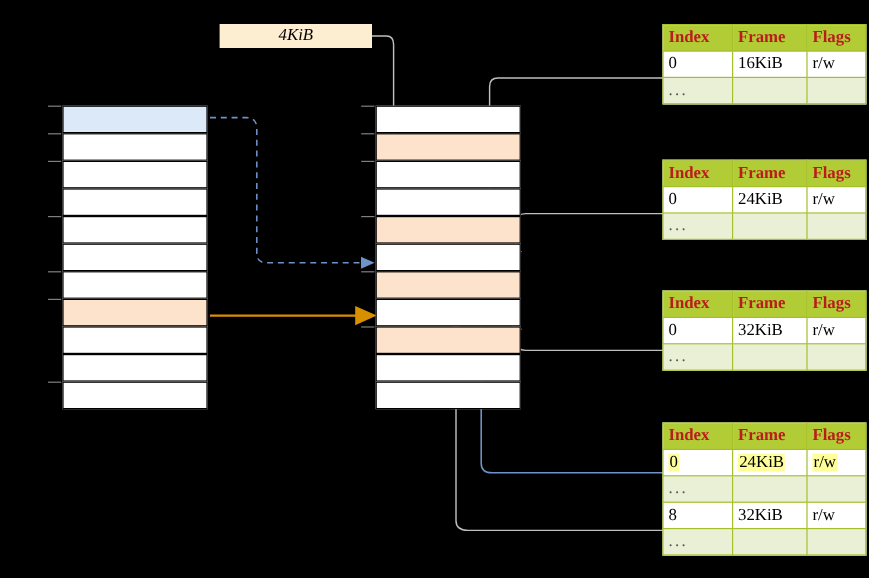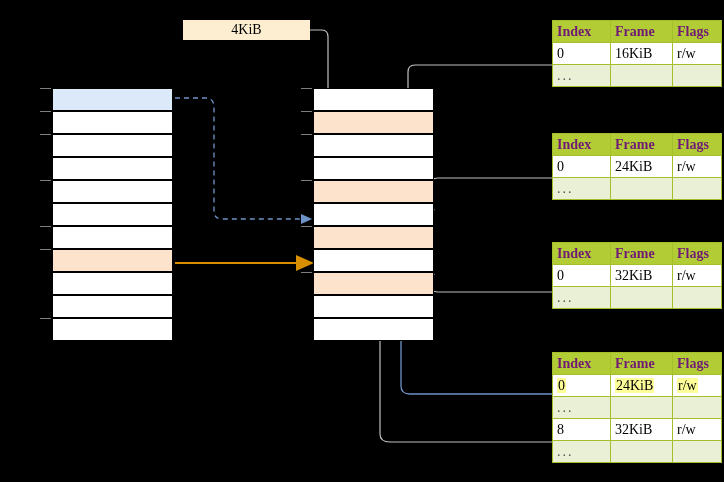--- a/index.html
+++ b/index.html
@@ -19,21 +19,21 @@
   
   .kib-label{position:absolute;background:#fdeed2;color:#000;
     font-size:14px;line-height:20px;text-align:center;}
 
   
   .ptable{position:absolute;border:1px solid #a4bf2a;border-collapse:collapse;
     table-layout:fixed;background:#fff;}
   .ptable td,.ptable th{border:1px solid #a4bf2a;font-size:14px;
     padding:1px 4px;height:22px;box-sizing:border-box;text-align:left;
     font-weight:normal;color:#000;background:#fff;}
-  .ptable th{background:#b2cc35;color:#701a75;font-weight:bold;margin-top:36px;}
+  .ptable th{background:#b2cc35;color:#b91c1c;font-weight:bold;margin-top:36px;}
   .ptable td.dots{background:#eaf0d6;color:#555;letter-spacing:2px;}
   .hl{background:#ffff99;padding:0 1px;}
   svg.overlay{position:absolute;left:0;top:0;width:724px;height:482px;
     pointer-events:none;overflow:visible;}
 </style>
 </head>
 <body>
 
 <div id="stage">
 
@@ -60,21 +60,21 @@
 
     <path d="M553,442 L390,442 Q380,442 380,434 L380,270" stroke="#bfbfbf" stroke-width="1.2" fill="none" marker-end="url(#ag)"></path>
 
     <path d="M553,394 L410,394 Q401,394 401,386 L401,218" stroke="#6d93c8" stroke-width="1.3" fill="none" marker-end="url(#ab)"></path>
 
     <path d="M175,98 L205,98 Q214,98 214,107 L214,211 Q214,219 222,219 L307,219" stroke="#6d93c8" stroke-width="1.3" fill="none" stroke-dasharray="5,4" marker-end="url(#ab)"></path>
 
     <path d="M175,263 L306,263" stroke="#d99000" stroke-width="2" fill="none" marker-end="url(#ao)"></path>
   </svg>
 
-  <div class="kib-label" style="left:183px;top:20px;width:127px;height:20px;">4KiB</div>
+  <div class="kib-label" style="left:183px;top:20px;width:127px;height:20px;font-style:italic;">4KiB</div>
 
   <div class="col" id="leftcol" style="left:52px;top:88px;">
       <div class="memrow row-blue" style="top: 0px;"></div>
       <div class="memrow" style="top: 23px;"></div>
       <div class="memrow" style="top: 46px;"></div>
       <div class="memrow" style="top: 69px;"></div>
       <div class="memrow" style="top: 92px;"></div>
       <div class="memrow" style="top: 115px;"></div>
       <div class="memrow" style="top: 138px;"></div>
       <div class="memrow row-peach" style="top: 161px;"></div>

